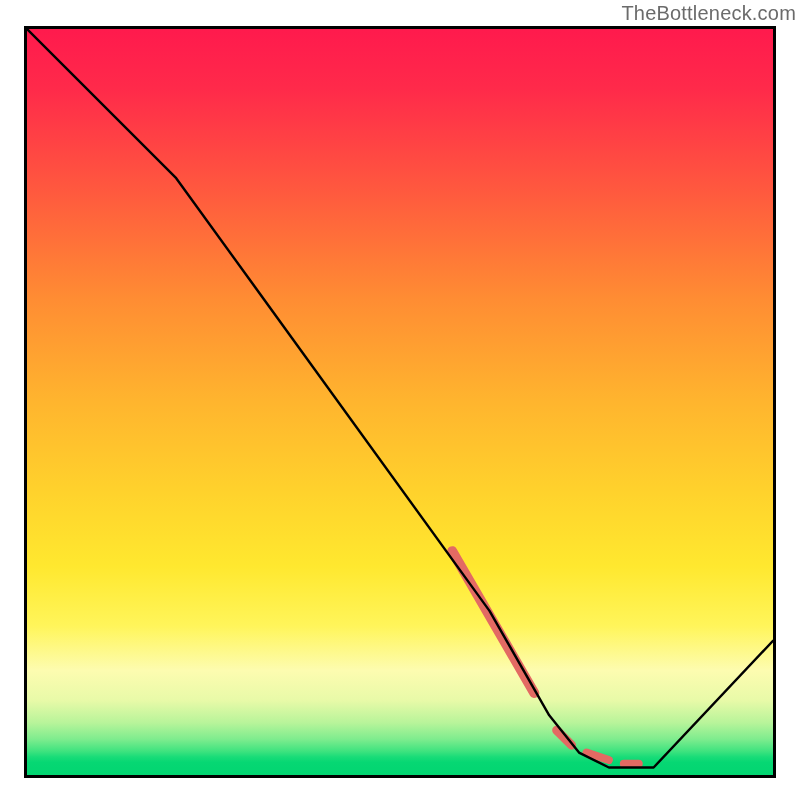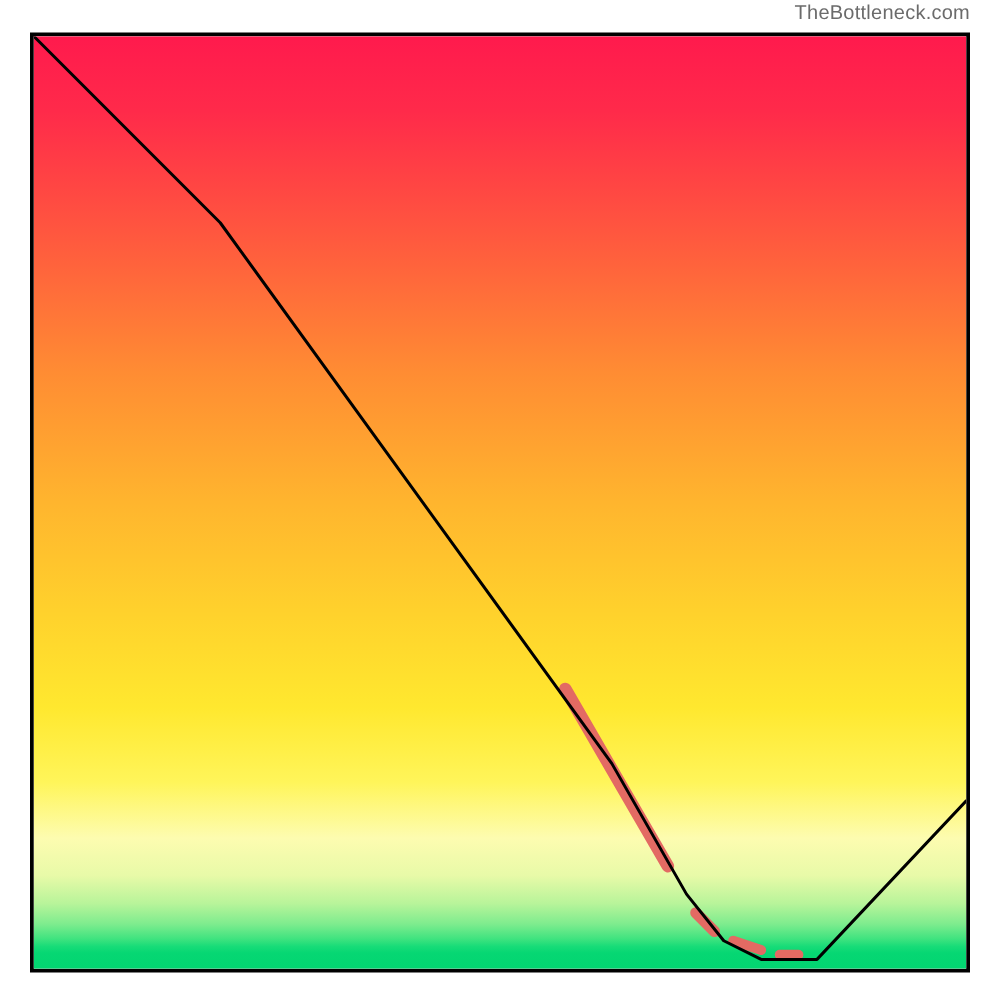--- a/index.html
+++ b/index.html
@@ -12,22 +12,22 @@
     overflow: hidden;
   }
   .stage {
     position: relative;
     width: 800px;
     height: 800px;
   }
   .watermark {
     position: absolute;
     top: 2px;
-    right: 24px;
-    font-size: 16px;
+    right: 4px;
+    font-size: 20px;
     color: #6b6b6b;
     letter-spacing: 0.2px;
     font-weight: 400;
     user-select: none;
   }
   .plot {
     position: absolute;
     left: 24px;
     top: 26px;
     width: 752px;

